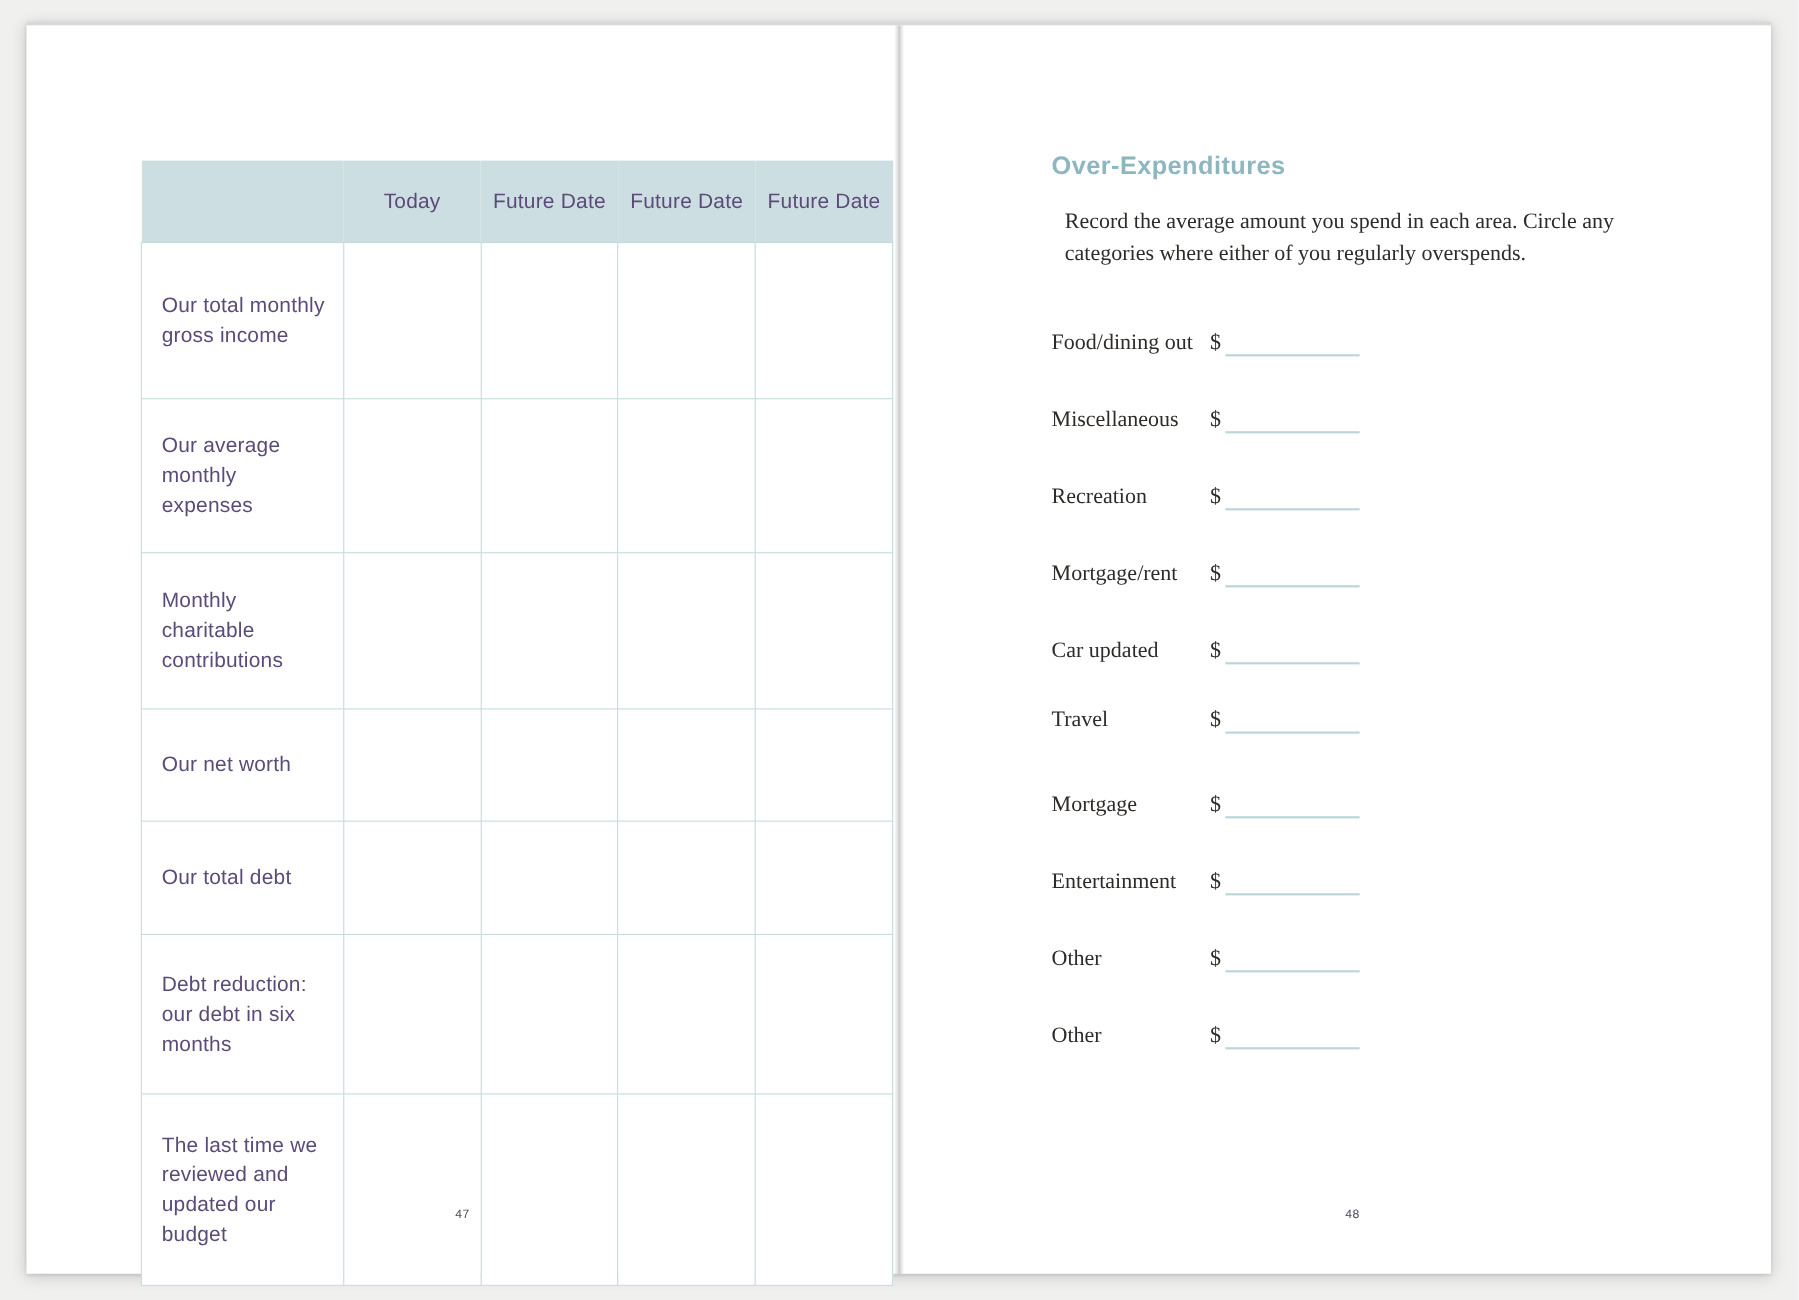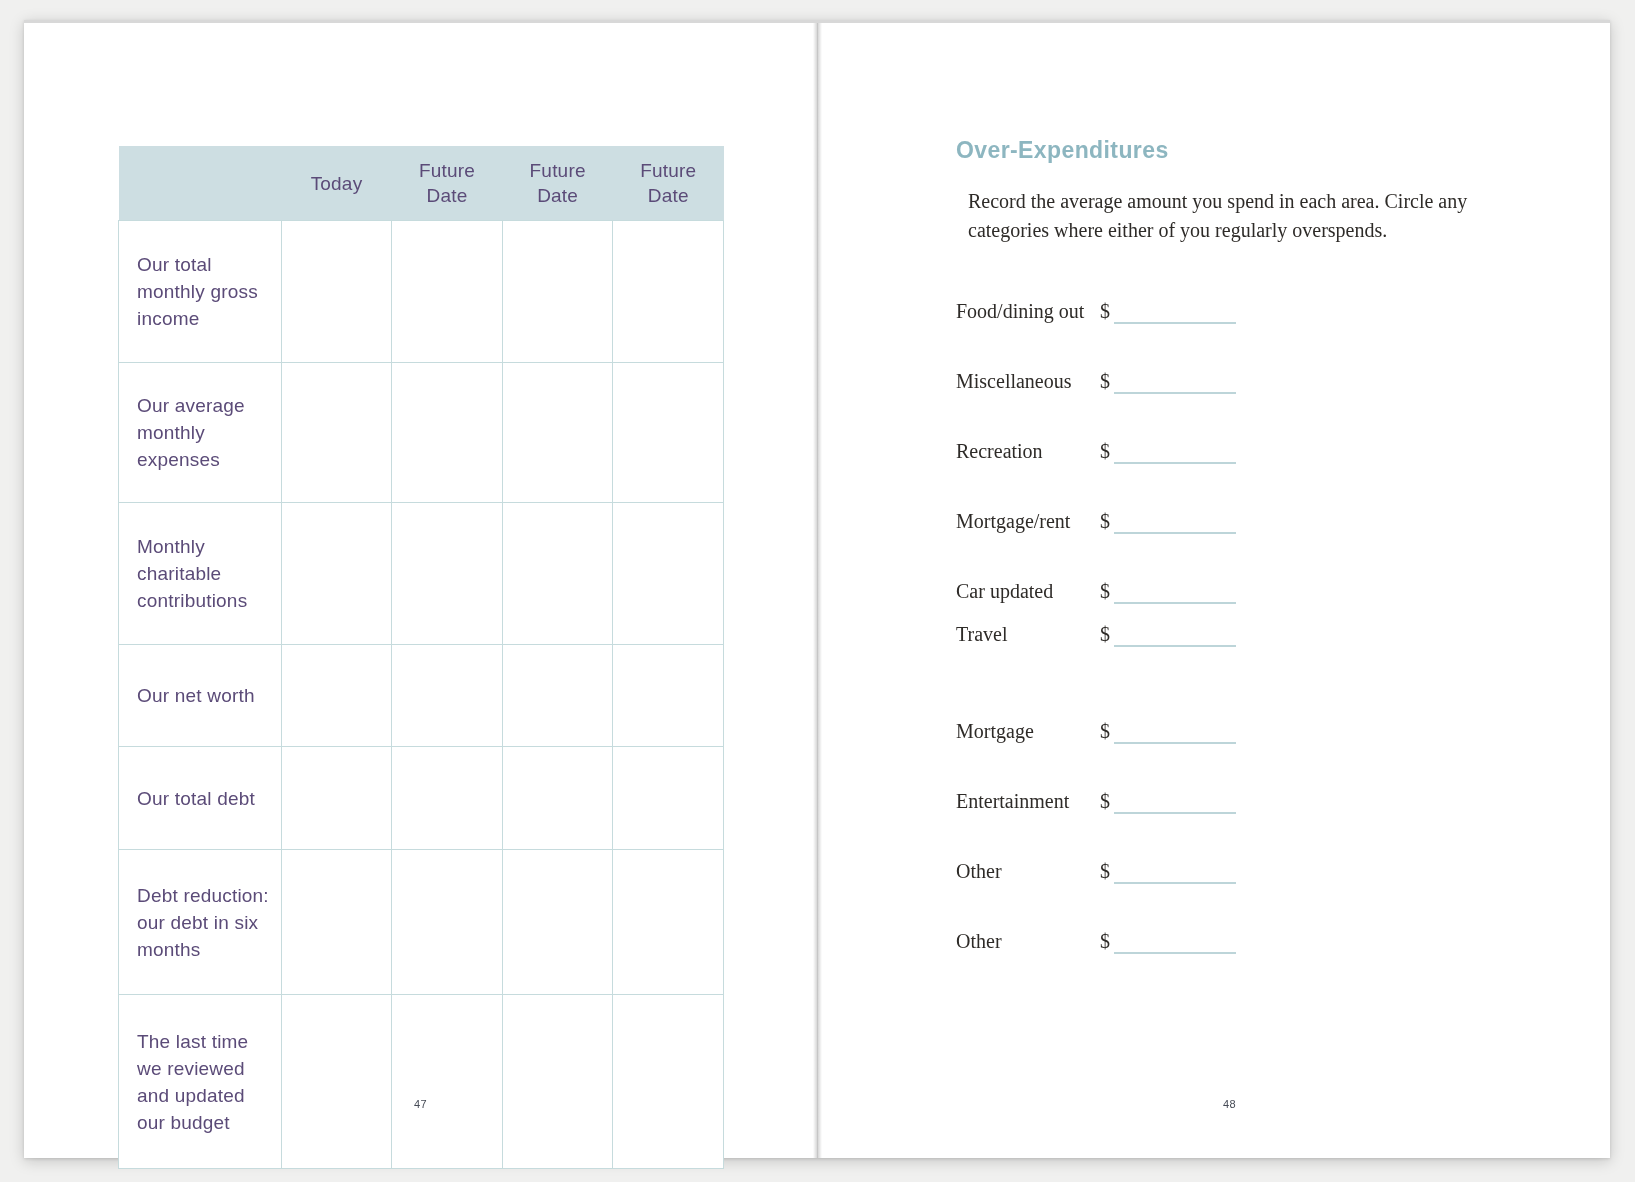--- a/index.html
+++ b/index.html
@@ -19,23 +19,23 @@
     position:absolute;left:789px;top:0;bottom:0;width:9px;
     background:linear-gradient(to right, rgba(255,255,255,0) 0%, rgba(175,175,175,0.45) 40%, #c6c6c6 50%, rgba(175,175,175,0.45) 60%, rgba(255,255,255,0) 100%);
     z-index:5;
   }
   .page{position:absolute;top:0;height:100%;}
   .page.left{left:0;width:793px;}
   .page.right{left:793px;width:793px;padding-left:32px;}
 
   
   table.review-table{
-    position:absolute;left:94px;top:123px;
+    position:absolute;left:104px;top:123px;
     border-collapse:collapse;table-layout:fixed;
-    width:606px;
+    width:684px;
     padding-left:21px;
   }
   .review-table col.c-label{width:156px;}
   .review-table col.c-data{width:106px;}
   .review-table thead th{
     background:#cddee2;border:none;height:74px;
     font-size:19px;font-weight:400;color:#5b4b78;
     text-align:center;vertical-align:middle;line-height:25px;
     padding:0 10px;letter-spacing:0.2px;
   }
@@ -70,21 +70,21 @@
     font-family:"Liberation Serif",serif;
     font-size:20px;line-height:29px;color:#2e2b28;
   }
   .cats{position:absolute;left:0;top:0;width:100%;height:100%;margin-top:24px;}
   .cat-row{position:absolute;left:139px;width:310px;height:34px;}
   .cat-row:nth-child(1){top:253px;}
   .cat-row:nth-child(2){top:323px;}
   .cat-row:nth-child(3){top:393px;}
   .cat-row:nth-child(4){top:463px;}
   .cat-row:nth-child(5){top:533px;}
-  .cat-row:nth-child(6){top:576px;text-align:center;}
+  .cat-row:nth-child(6){top:596px;text-align:center;}
   .cat-row:nth-child(7){top:673px;}
   .cat-row:nth-child(8){top:743px;}
   .cat-row:nth-child(9){top:813px;}
   .cat-row:nth-child(10){top:883px;}
   .cat-label,.dollar{
     font-family:"Liberation Serif",serif;font-size:20px;color:#2e2b28;
     position:absolute;top:0;white-space:nowrap;
   }
   .cat-label{left:0;}
   .dollar{left:144px;}

